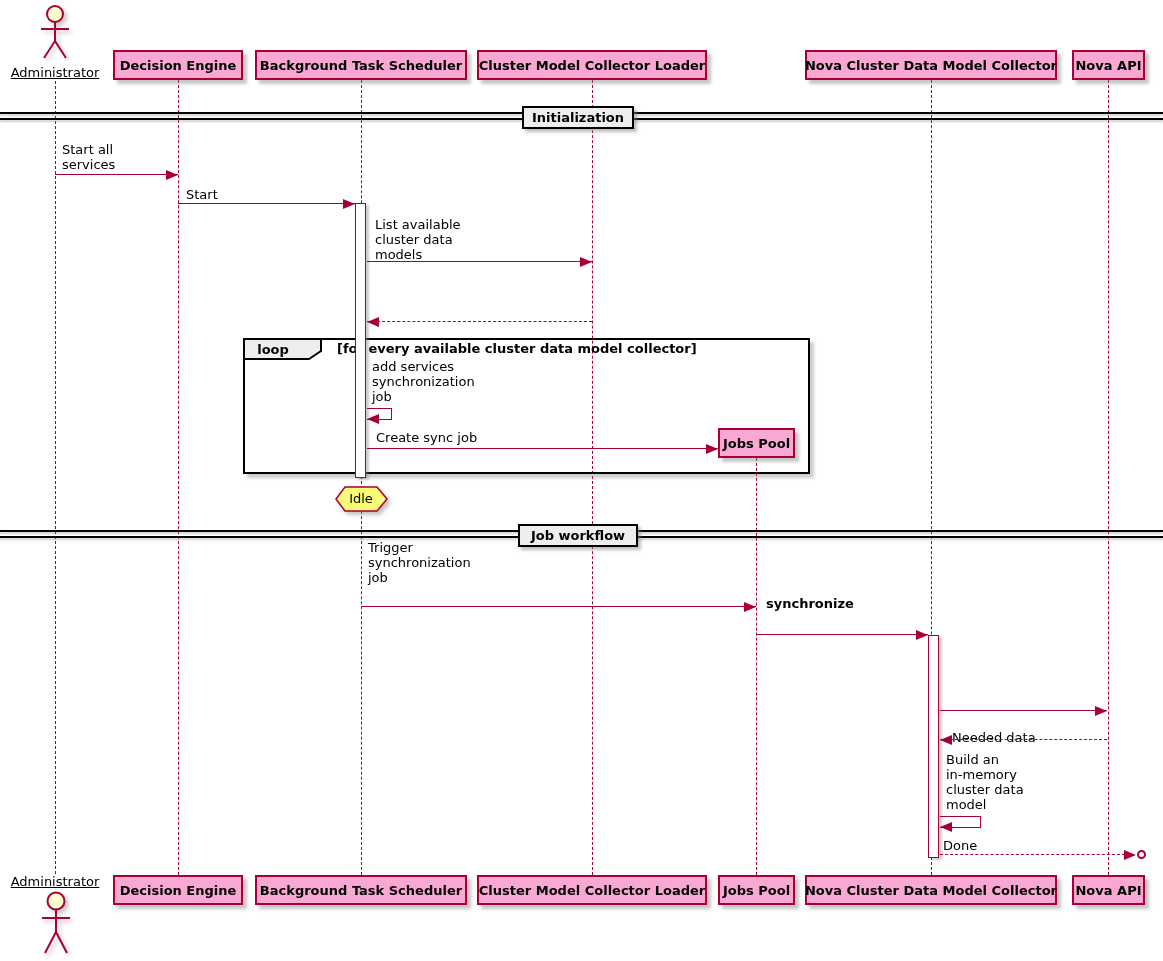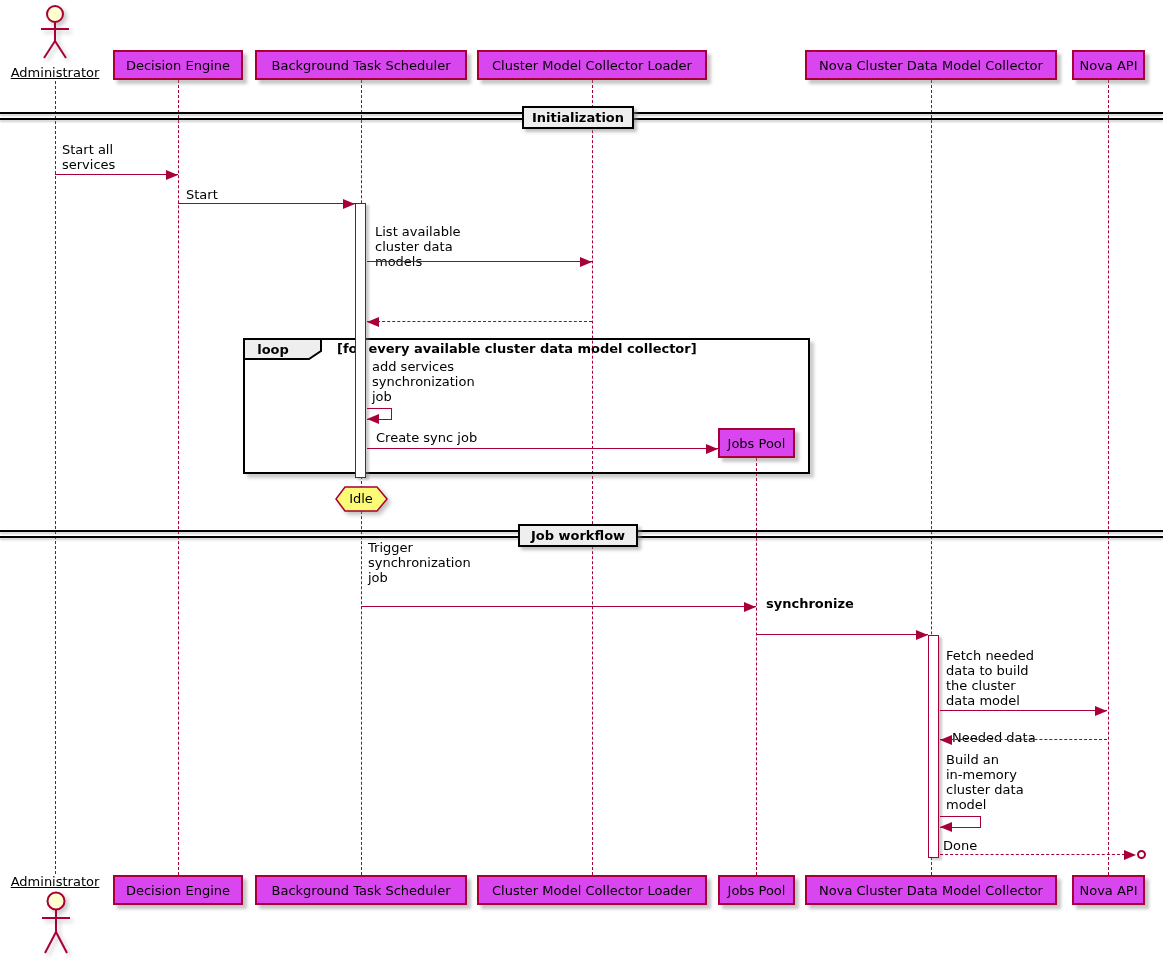--- a/index.html
+++ b/index.html
@@ -1,24 +1,24 @@
 <!DOCTYPE html>
 <html><head>
 <meta charset="utf-8">
 <style>
   * { margin:0; padding:0; box-sizing:border-box; }
   body { background:#ffffff; font-family:"DejaVu Sans","Liberation Sans",sans-serif; }
   #canvas { position:relative; width:1163px; height:961px; background:#ffffff; overflow:hidden; }
 
   .lifeline { position:absolute; width:0; border-left:1px dashed #A80036; }
 
-  .pbox { position:absolute; height:30px; background:#d946ef; border:2px solid #A80036;
+  .pbox { position:absolute; height:30px; background:#f9a8d4; border:2px solid #A80036;
           box-shadow:4px 4px 3px rgba(130,130,130,0.45);
           display:flex; align-items:center; justify-content:center;
-          font-size:13px; color:#000; white-space:nowrap; }
+          font-size:13px; color:#000; white-space:nowrap;font-weight:bold; }
 
   .activation { position:absolute; width:11px; background:#ffffff; border:1.5px solid #A80036;
                 box-shadow:3px 2px 2px rgba(130,130,130,0.4); }
 
   .msg-label { position:absolute; font-size:13px; line-height:15px; color:#000; white-space:pre-line; }
 
   .mline   { position:absolute; height:0; border-top:1.5px solid #A80036; }
   .mline-d { position:absolute; height:0; border-top:1.5px dashed #A80036; }
 
   .ah-r { position:absolute; width:0; height:0; border-top:5px solid transparent;
@@ -74,21 +74,21 @@
 
   <div class="msg-label" style="left:62px; top:142px;">Start all
 services</div>
   <div class="mline" style="left:55px; top:174px; width:123px;"></div>
   <div class="ah-r" style="left:166px; top:170px;"></div>
 
   <div class="msg-label" style="left:186px; top:187px;">Start</div>
   <div class="mline" style="left:178px; top:203px; width:177px;"></div>
   <div class="ah-r" style="left:343px; top:199px;"></div>
 
-  <div class="msg-label" style="left:375px; top:224px;">List available
+  <div class="msg-label" style="left:375px; top:217px;">List available
 cluster data
 models</div>
   <div class="mline" style="left:367px; top:261px; width:225px;"></div>
   <div class="ah-r" style="left:580px; top:257px;"></div>
 
   <div class="mline-d" style="left:367px; top:321px; width:225px;"></div>
   <div class="ah-l" style="left:367px; top:317px;"></div>
 
   <div class="msg-label" style="left:372px; top:359px;">add services
 synchronization
@@ -103,24 +103,20 @@
   <div class="msg-label" style="left:368px; top:540px;">Trigger
 synchronization
 job</div>
   <div class="mline" style="left:361px; top:606px; width:395px;"></div>
   <div class="ah-r" style="left:744px; top:602px;"></div>
 
   <div class="msg-label" style="left:766px; top:596px;font-weight:bold;">synchronize</div>
   <div class="mline" style="left:756px; top:634px; width:172px;"></div>
   <div class="ah-r" style="left:916px; top:630px;"></div>
 
-  <div class="msg-label" style="left:946px; top:648px;">Fetch needed
-data to build
-the cluster
-data model</div>
   <div class="mline" style="left:940px; top:710px; width:167px;"></div>
   <div class="ah-r" style="left:1095px; top:706px;"></div>
 
   <div class="msg-label" style="left:952px; top:730px;">Needed data</div>
   <div class="mline-d" style="left:940px; top:739px; width:167px;"></div>
   <div class="ah-l" style="left:940px; top:735px;"></div>
 
   <div class="msg-label" style="left:946px; top:752px;">Build an
 in-memory
 cluster data

